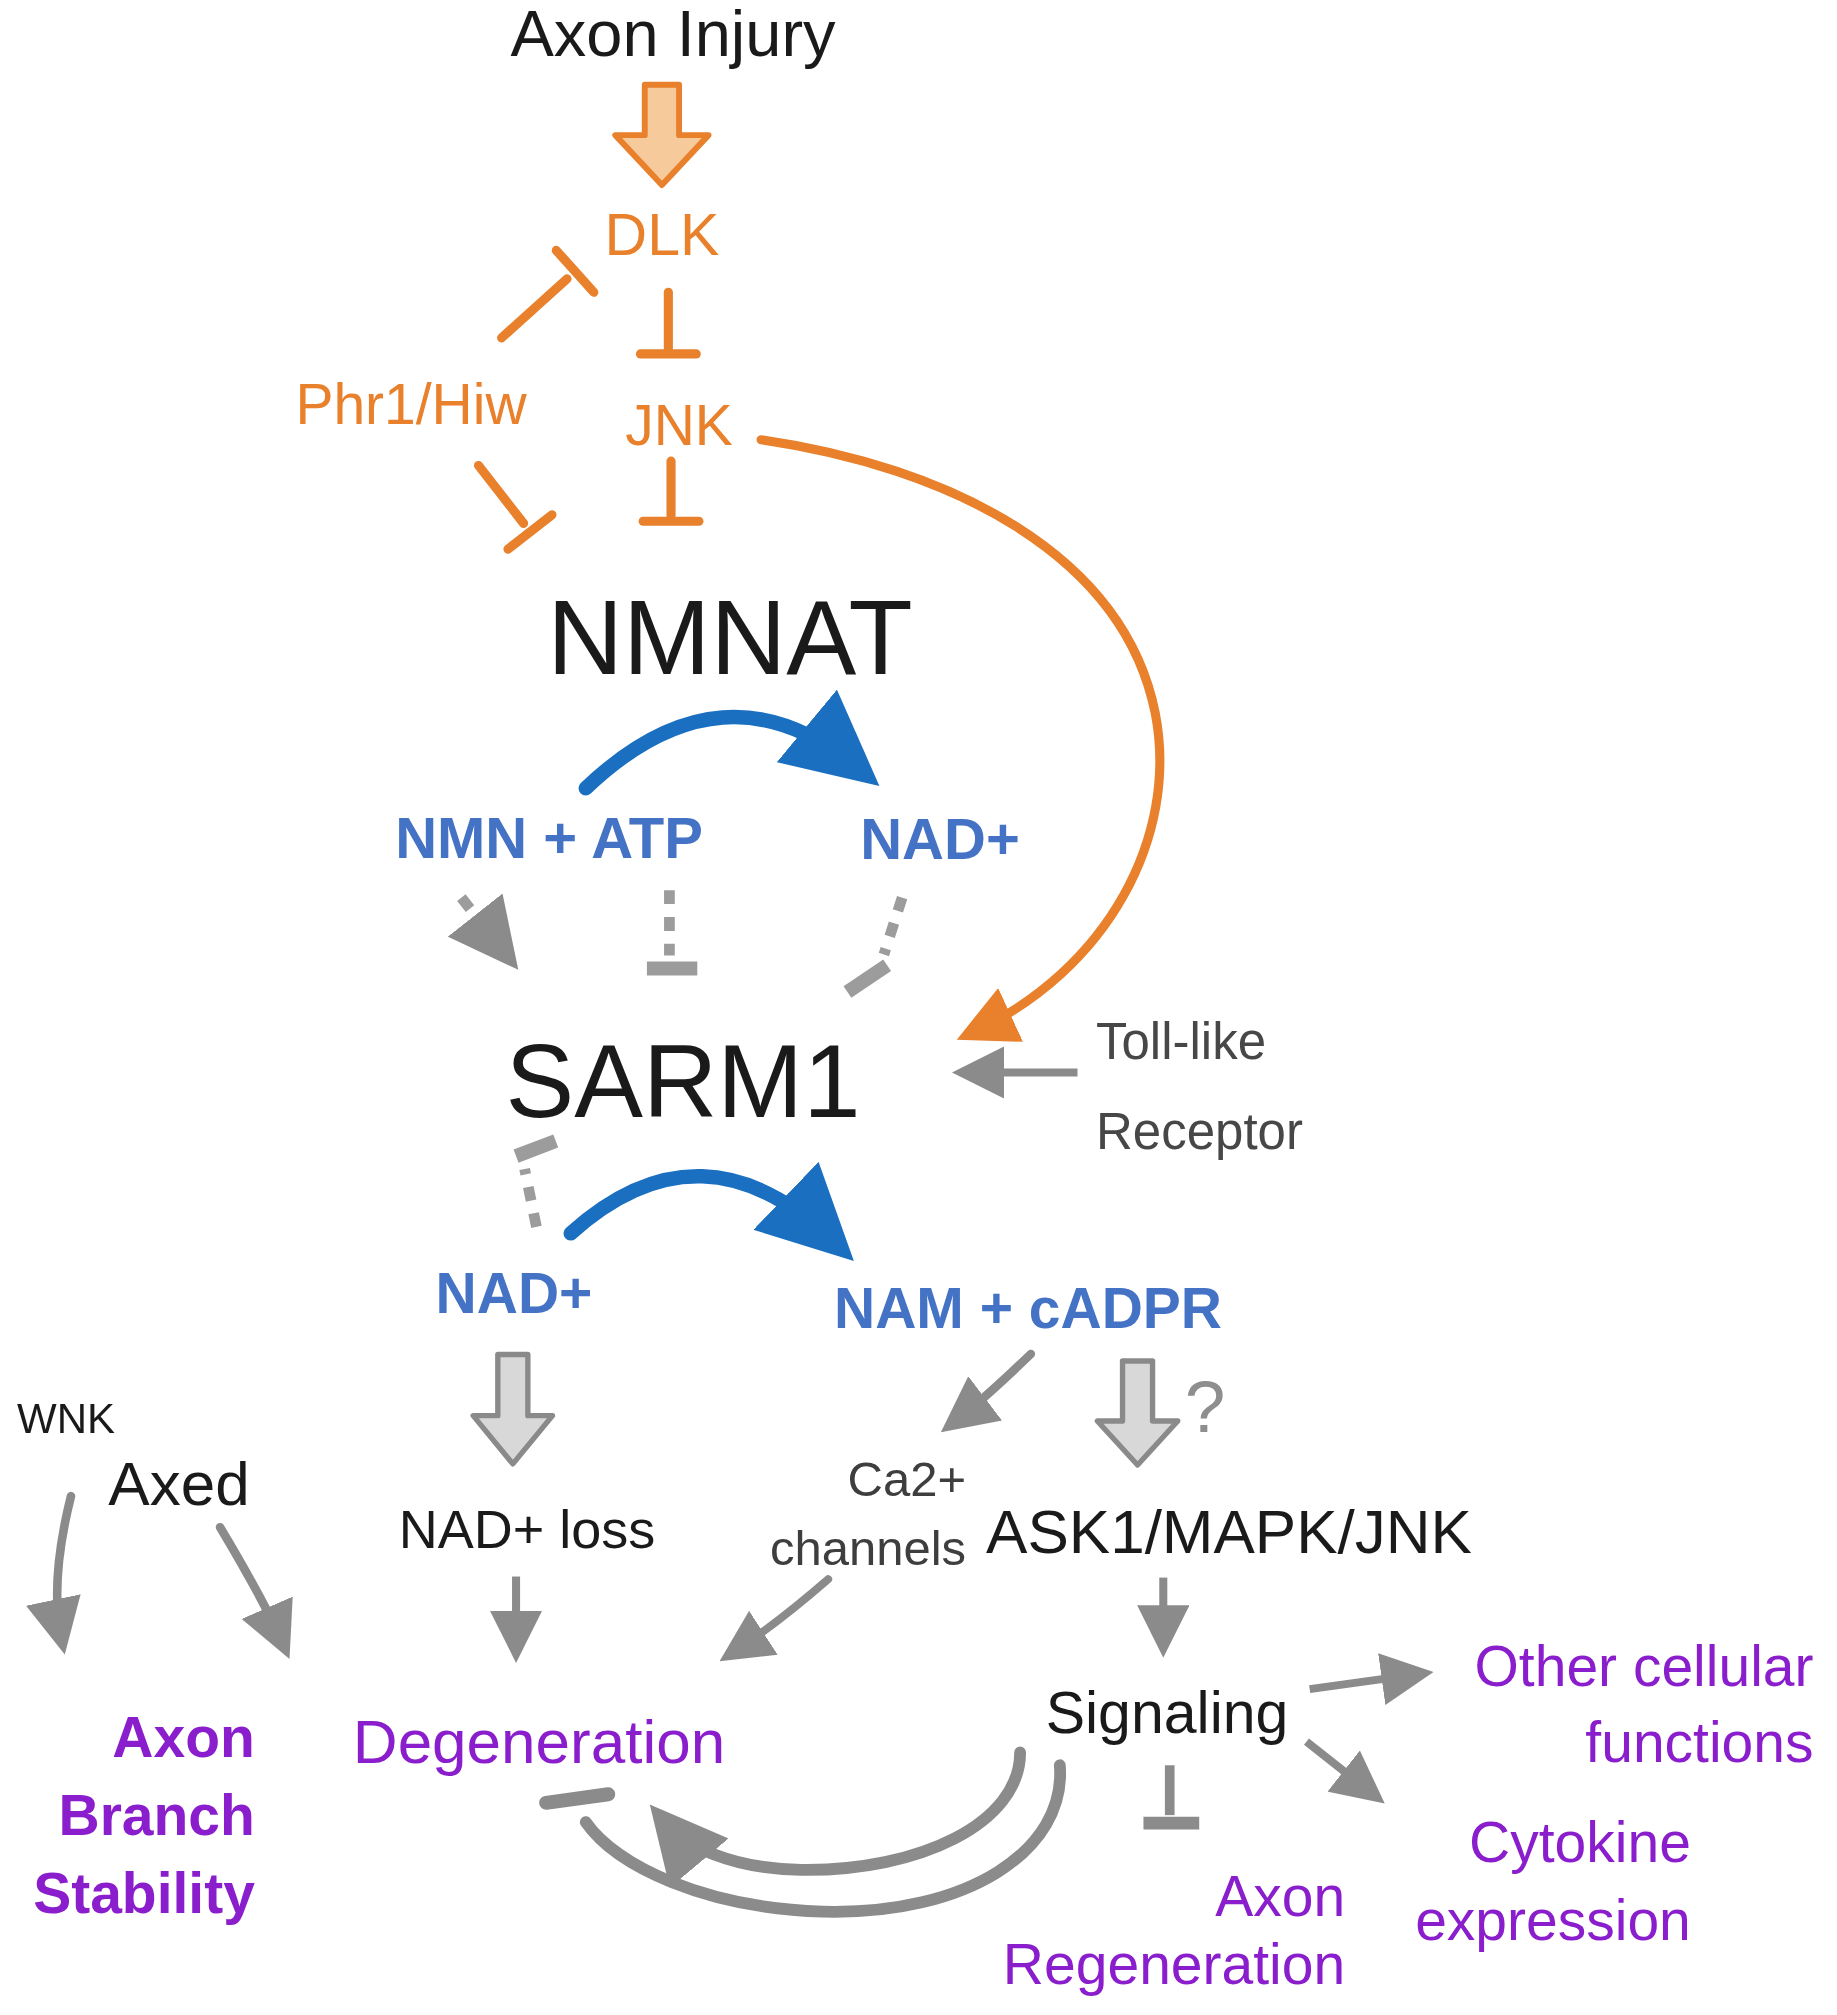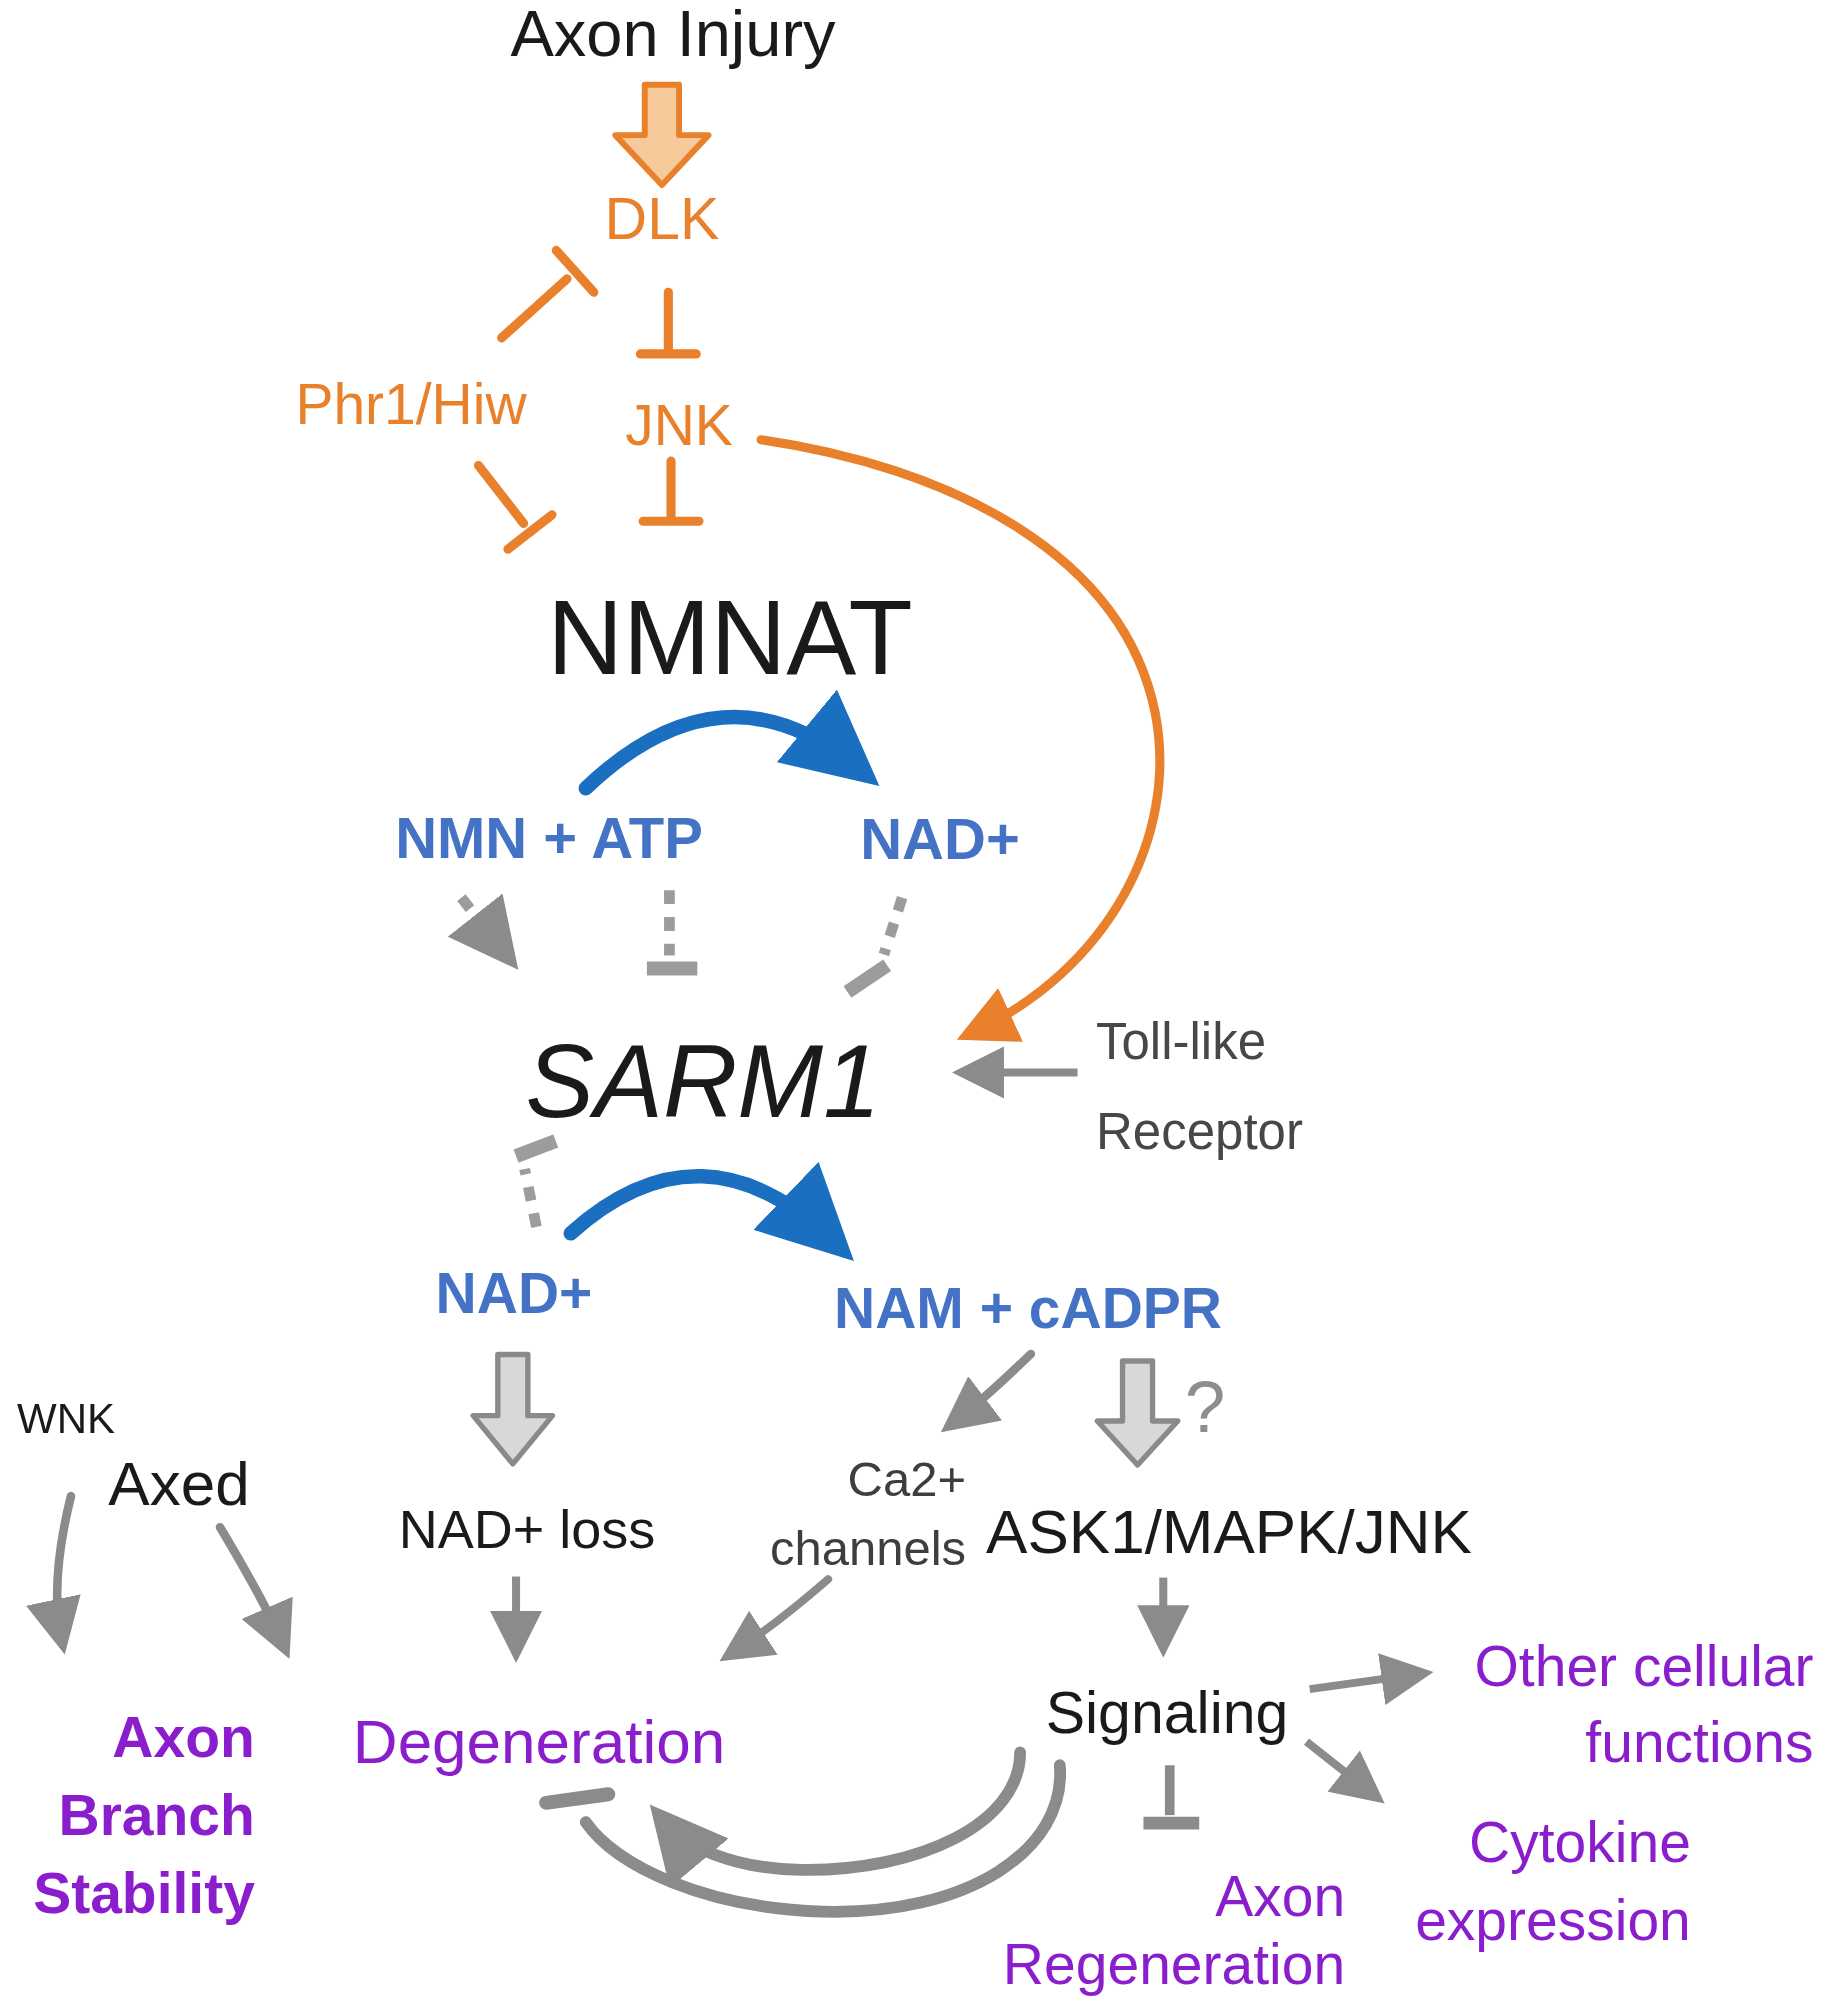--- a/index.html
+++ b/index.html
@@ -147,33 +147,33 @@
 
     
     <g stroke="#8B8B8B">
       <path d="M 1962 3292 C 1975 3450 1790 3572 1520 3565 C 1300 3558 1135 3480 1078 3398" fill="none" stroke-width="22" stroke-linecap="round"></path>
       <line x1="1004" y1="3362" x2="1120" y2="3346" stroke-width="26" stroke-linecap="round"></line>
     </g>
   </svg>
 
   <div class="lbl black" style="left:673px;top:34px;font-size:65px;">Axon Injury</div>
 
-  <div class="lbl orange" style="left:662px;top:220px;font-size:59px;">DLK</div>
+  <div class="lbl orange" style="left:662px;top:236px;font-size:59px;">DLK</div>
 
   <div class="lbl orange" style="left:411px;top:405px;font-size:57px;">Phr1/Hiw</div>
 
   <div class="lbl orange" style="left:679px;top:426px;font-size:57px;">JNK</div>
 
   <div class="lbl black" style="left:730px;top:638px;font-size:105px;">NMNAT</div>
 
   <div class="lbl blue" style="left:549px;top:838px;font-size:58px;">NMN + ATP</div>
 
   <div class="lbl blue" style="left:940px;top:839px;font-size:58px;">NAD+</div>
 
-  <div class="lbl black" style="left:703px;top:1082px;font-size:103px;font-style:italic;">SARM1</div>
+  <div class="lbl black" style="left:683px;top:1082px;font-size:103px;">SARM1</div>
 
   <div class="lbl soft" style="left:1084px;top:1087px;transform:translate(0,-50%);font-size:51px;line-height:90px;text-align:left;">
     <span>Toll-like</span><br>
     <span>Receptor</span>
   </div>
 
   <div class="lbl blue" style="left:514px;top:1294px;font-size:57px;">NAD+</div>
 
   <div class="lbl blue" style="left:1028px;top:1309px;font-size:57px;">NAM + cADPR</div>
 

